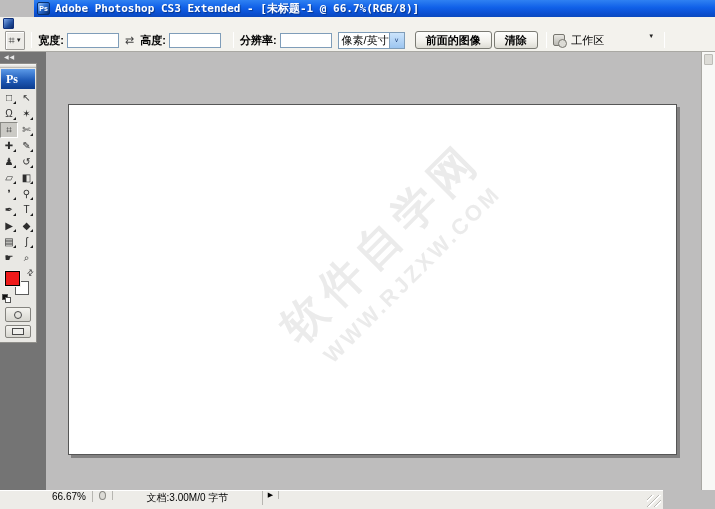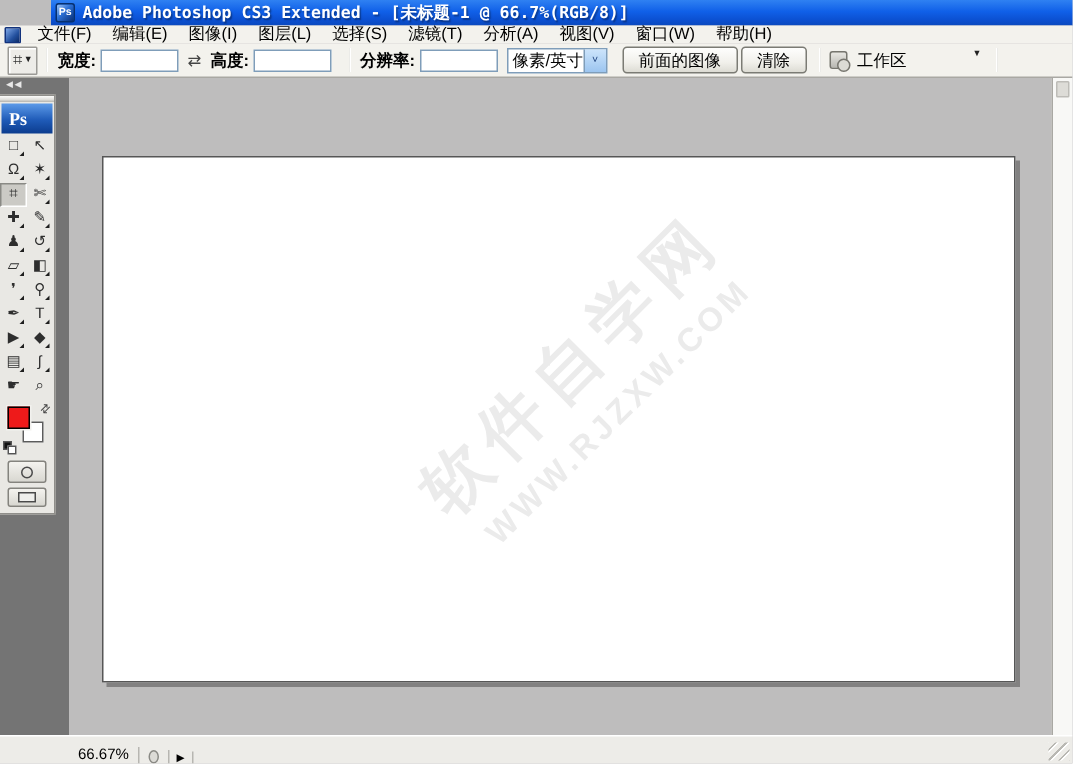--- a/index.html
+++ b/index.html
@@ -62,20 +62,21 @@
   .unit-select .val{ padding-left:3px; white-space:nowrap; }
   .unit-select .drop{
     width:15px; height:100%; background:linear-gradient(180deg,#CCE4FB,#9CC5F0);
     border-left:1px solid #7F9DB9; color:#1b3f7a; font-size:7px;
     display:flex; align-items:center; justify-content:center;
   }
   .obtn{
     height:18px; padding:0 10px; margin-right:2px; font-size:11px; white-space:nowrap;
     border:1px solid #7b7b74; border-radius:3px;
     background:linear-gradient(180deg,#FEFEFD 0%,#F1F0EB 60%,#DDDCD4 100%);
+    font-weight:bold;
   }
   .spacer{ flex:1; }
   .bridge-icon{
     width:17px; height:12px; border:1px solid #77766f; border-radius:2px; position:relative;
     background:linear-gradient(180deg,#e8e7e2,#b9b8b2); margin-right:6px;
   }
   .bridge-icon::after{
     content:""; position:absolute; right:-3px; bottom:-3px; width:7px; height:7px;
     border:1px solid #77766f; border-radius:50%; background:#dcdbd5;
   }
@@ -149,22 +150,22 @@
   .wm-line2{ font-size:22px; font-weight:bold; letter-spacing:3px; margin-top:2px; }
 
   .rightstrip{
     position:absolute; right:0; top:52px; width:14px; bottom:19px;
     background:#F8F8F6; border-left:1px solid #A9A8A3;
   }
   .rightstrip .mini{ width:9px; height:11px; margin:2px auto 0; background:#DDDCD7; border:1px solid #bdbcb7; border-radius:1px; }
 
   
   .statusbar{
-    position:absolute; left:0; bottom:0; width:715px; height:19px;
-    background:#EDECE8; border-top:1px solid #fff; display:flex; align-items:flex-end;
+    position:absolute; left:0; bottom:0; width:663px; height:19px;
+    background:#EDECE8; border-top:1px solid #fff; display:flex; align-items:flex-start;
     font-size:10px; color:#000;
   }
   .sb-dock{ width:46px; background:#747474; border-right:1px solid #5e5e5e; }
   .sb-cell{ display:flex; align-items:center; padding:0 6px; border-right:1px solid #b7b6b1; white-space:nowrap; }
   .sb-zoom{ min-width:44px; }
   .sb-icon-cell{ width:20px; justify-content:center; }
   .status-circle{ width:9px; height:9px; border:1px solid #8a8a85; border-radius:50%; background:#dcdbd6; }
   .sb-doc{ min-width:150px; justify-content:center; }
   .sb-arrow{ width:16px; justify-content:center; font-size:7px; }
   .sb-rest{ flex:1; }
@@ -176,32 +177,20 @@
 </head>
 <body>
 
 <div class="titlebar">
   <div class="app-icon">Ps</div>
   <div class="titlebar-text">Adobe Photoshop CS3 Extended - [未标题-1 @ 66.7%(RGB/8)]</div>
 </div>
 
 <div class="menubar">
   <div class="doc-icon"></div>
-  <div style="display:flex;">
-      <div class="menu-item">文件(F)</div>
-      <div class="menu-item">编辑(E)</div>
-      <div class="menu-item">图像(I)</div>
-      <div class="menu-item">图层(L)</div>
-      <div class="menu-item">选择(S)</div>
-      <div class="menu-item">滤镜(T)</div>
-      <div class="menu-item">分析(A)</div>
-      <div class="menu-item">视图(V)</div>
-      <div class="menu-item">窗口(W)</div>
-      <div class="menu-item">帮助(H)</div>
-    </div>
 </div>
 
 <div class="optionsbar">
   <div class="tool-preset">
     <span class="glyph">⌗</span>
     <span class="caret">▼</span>
   </div>
   <div class="osep"></div>
   <span class="olabel">宽度:</span>
   <input class="oinput" value="" style="">
@@ -333,16 +322,17 @@
 <div class="rightstrip">
   <div class="mini"></div>
 </div>
 
 <div class="statusbar">
   <div class="sb-dock"></div>
   <div class="sb-cell sb-zoom">66.67%</div>
   <div class="sb-cell sb-icon-cell">
     <div class="status-circle"></div>
   </div>
+  <div class="sb-cell sb-doc">文档:3.00M/0 字节</div>
   <div class="sb-cell sb-arrow">▶</div>
   <div class="sb-rest"></div>
   <div class="resize-grip"></div>
 </div>
 
 </body></html>

